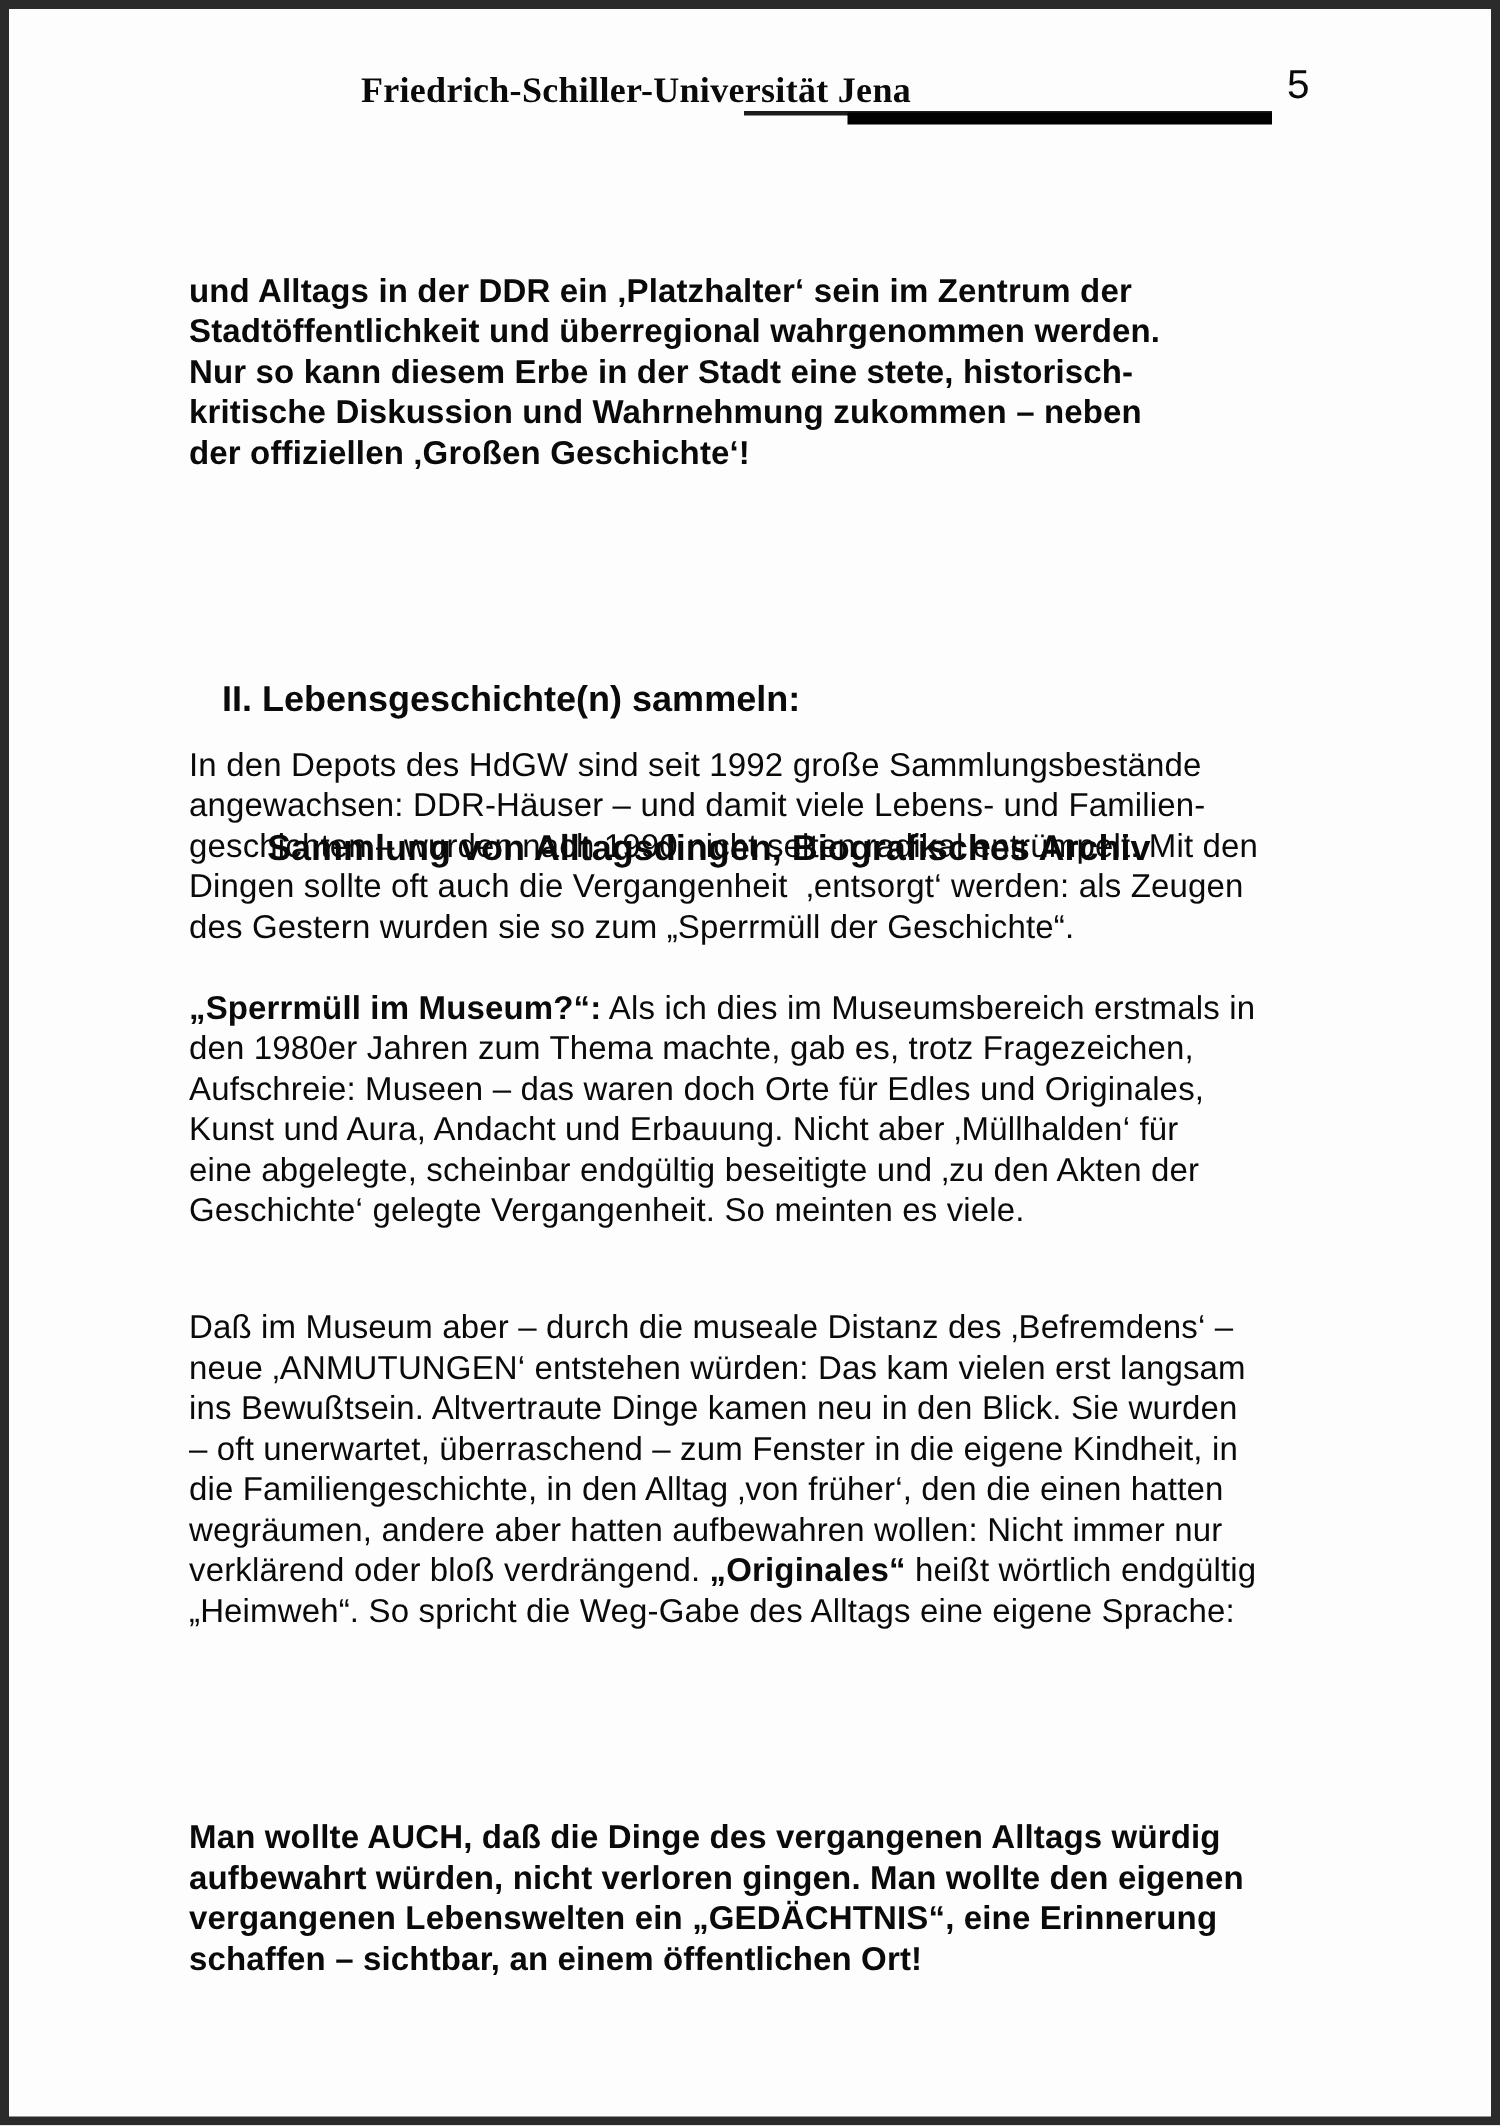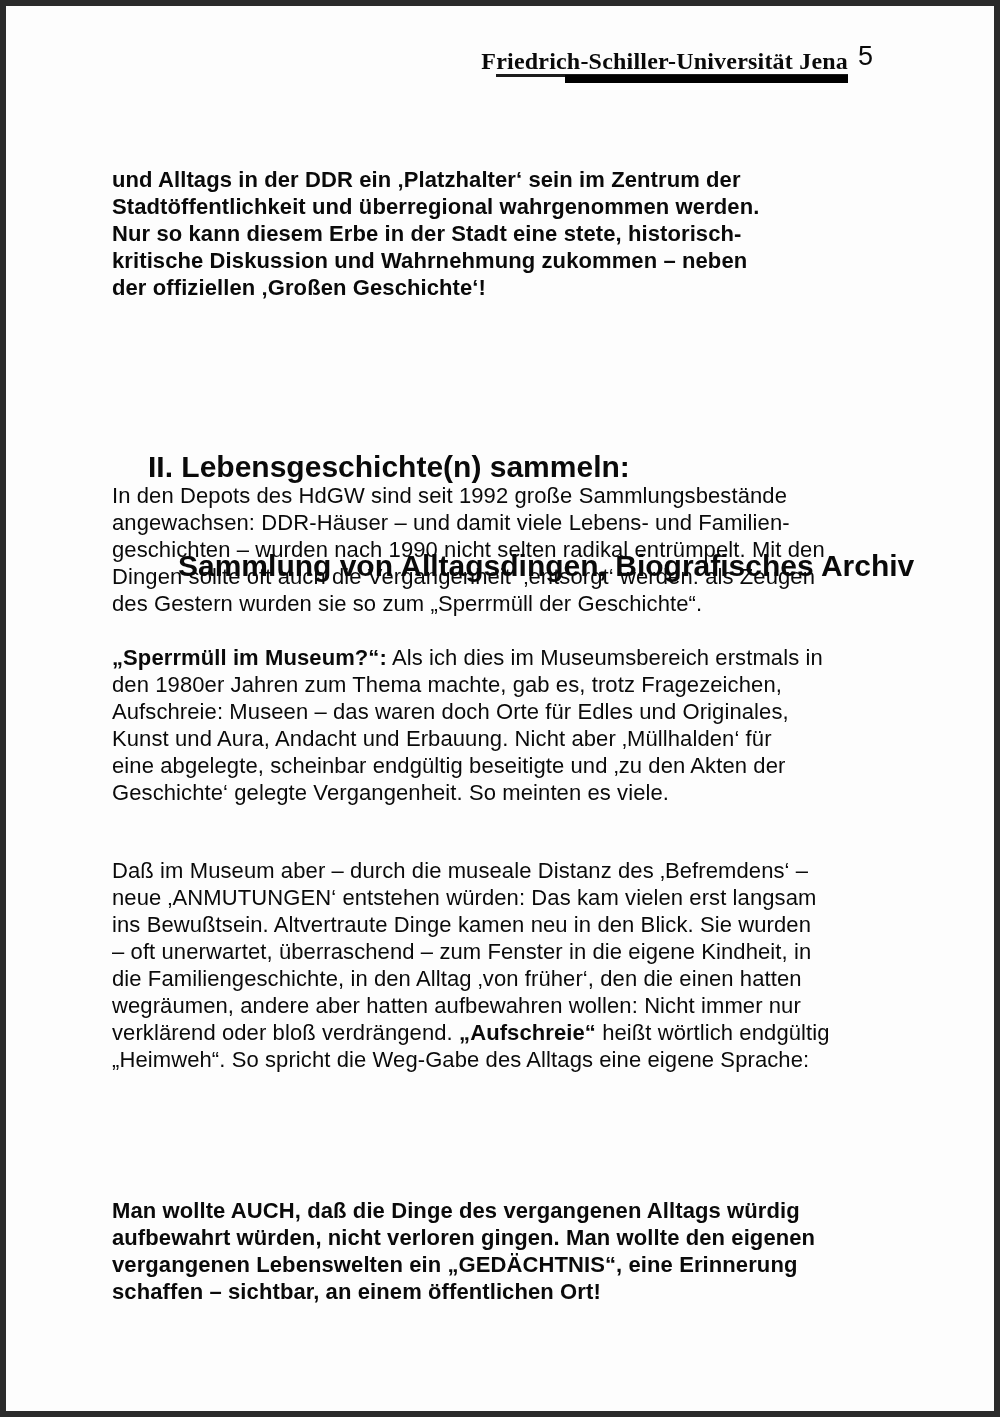--- a/index.html
+++ b/index.html
@@ -20,21 +20,21 @@
     border: 6px solid #2b2b2b;
     pointer-events: none;
   }
 
   
   .inst {
     position: absolute;
     top: 47px;
     left: 0;
     width: 848px;
-    text-align: right;
+    text-align: center;
     font-family: "Liberation Serif", serif;
     font-weight: 600;
     font-size: 24px;
     line-height: 28px;
     letter-spacing: 0.2px;
   }
   .rule-thin {
     position: absolute;
     left: 496px;
     top: 74px;
@@ -56,39 +56,39 @@
     top: 40px;
     font-size: 27px;
     line-height: 32px;
     font-weight: 400;
   }
 
   
   .para {
     position: absolute;
     left: 112px;
-    margin: 0;
+    margin: 14px;
     font-size: 22px;
     line-height: 27px;
     white-space: pre;           
     letter-spacing: 0.1px;
   }
   .b { font-weight: bold; }
   .p1 { top: 166px; }
   .p2 { top: 482px; }
   .p3 { top: 644px; }
   .p4 { top: 857px; }
   .p5 { top: 1197px; }
 
   .heading {
     position: absolute;
     left: 148px;
     top: 384px;
     margin: 0;
-    font-size: 30px;
+    font-size: 24px;
     font-weight: bold;
     line-height: 33px;
     white-space: pre;
   }
   .heading .line2 { margin-left: 30px; }
 </style>
 </head>
 <body>
 
 <div class="page">
@@ -125,21 +125,21 @@
 Kunst und Aura, Andacht und Erbauung. Nicht aber ‚Müllhalden‘ für
 eine abgelegte, scheinbar endgültig beseitigte und ‚zu den Akten der
 Geschichte‘ gelegte Vergangenheit. So meinten es viele.</span></p>
 
     <p class="para p4"><span>Daß im Museum aber – durch die museale Distanz des ‚Befremdens‘ –
 neue ‚ANMUTUNGEN‘ entstehen würden: Das kam vielen erst langsam
 ins Bewußtsein. Altvertraute Dinge kamen neu in den Blick. Sie wurden
 – oft unerwartet, überraschend – zum Fenster in die eigene Kindheit, in
 die Familiengeschichte, in den Alltag ‚von früher‘, den die einen hatten
 wegräumen, andere aber hatten aufbewahren wollen: Nicht immer nur
-verklärend oder bloß verdrängend. </span><span class="b">„Aufschreie“</span><span> heißt wörtlich endgültig
+verklärend oder bloß verdrängend. </span><span class="b">„Originales“</span><span> heißt wörtlich endgültig
 „Heimweh“. So spricht die Weg-Gabe des Alltags eine eigene Sprache:
 </span></p>
 
     <p class="para p5"><span class="b">Man wollte AUCH, daß die Dinge des vergangenen Alltags würdig
 aufbewahrt würden, nicht verloren gingen. Man wollte den eigenen
 vergangenen Lebenswelten ein „GEDÄCHTNIS“, eine Erinnerung
 schaffen – sichtbar, an einem öffentlichen Ort!</span></p>
 
   </div>
 </div>

